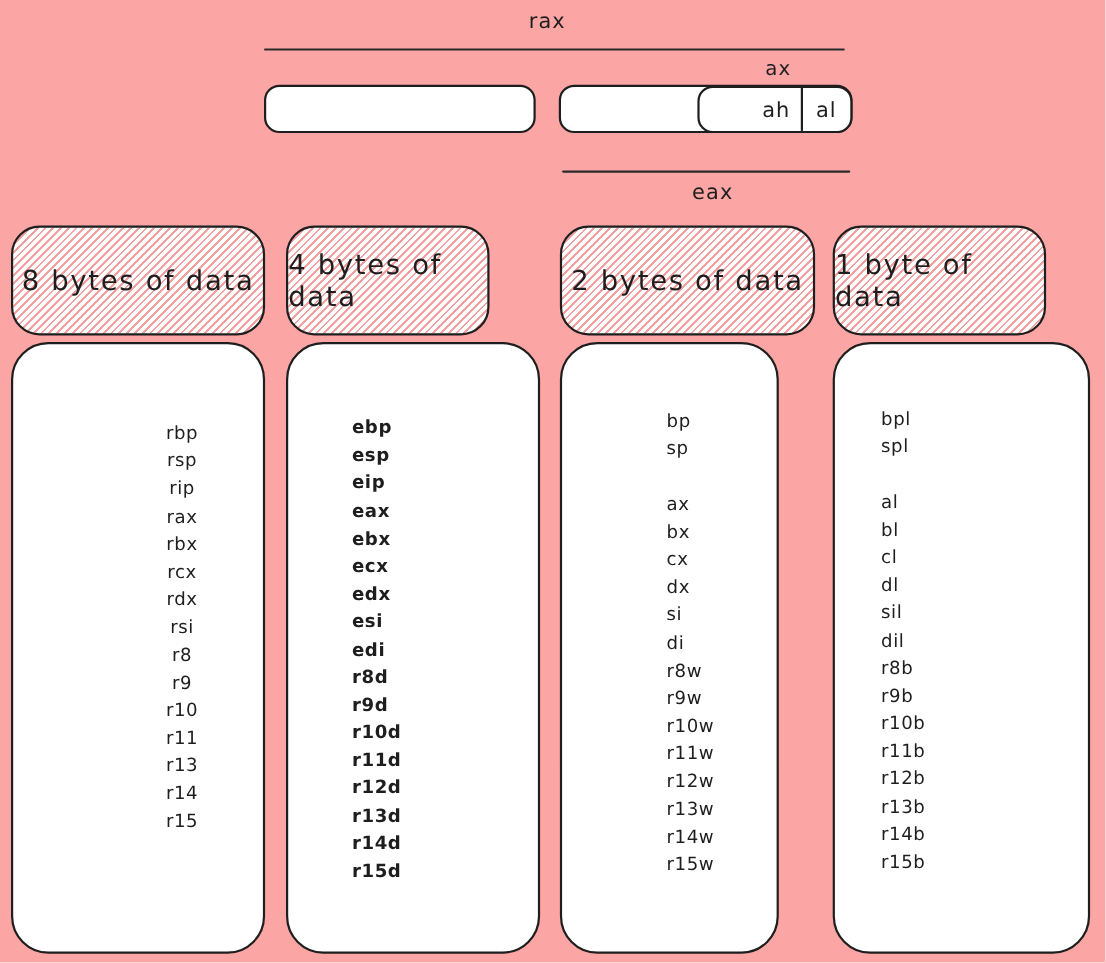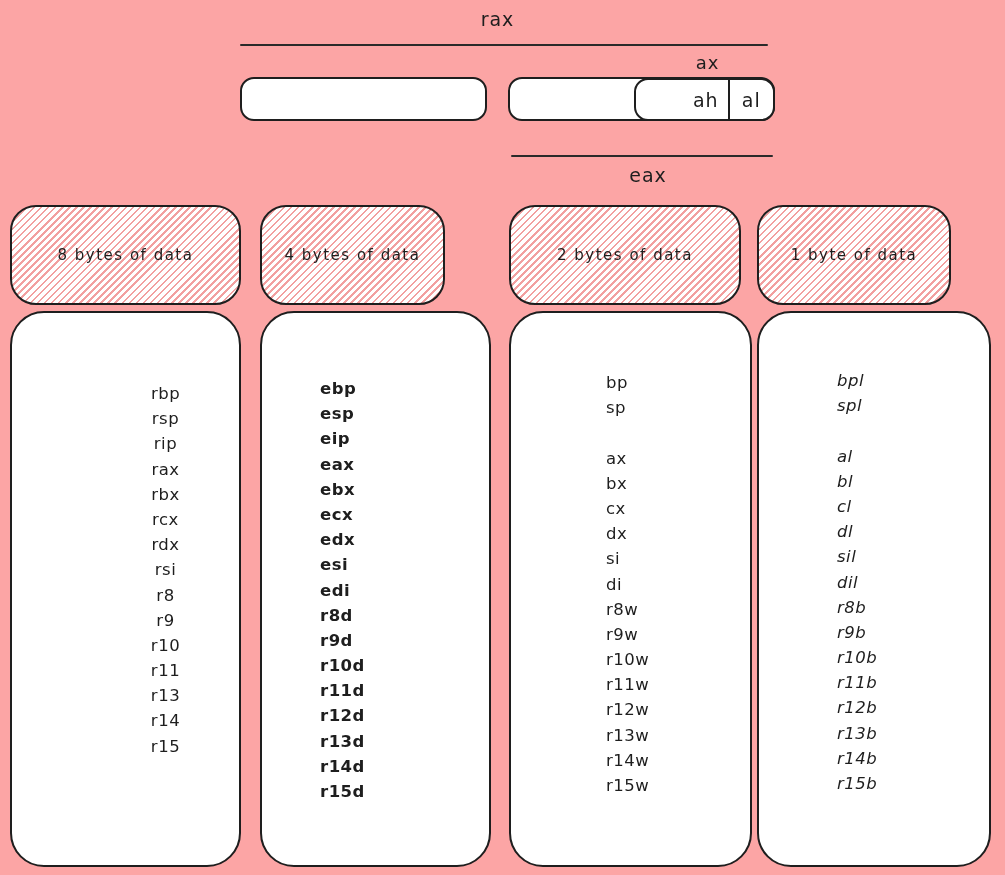--- a/index.html
+++ b/index.html
@@ -76,21 +76,21 @@
         #f2a0a0 1.8px,
         rgba(255,255,255,0) 1.8px,
         rgba(255,255,255,0) 5px
       ),
       #ffffff;
     display: flex;
     align-items: center;
     justify-content: center;
   }
   .col-header .hdr-text {
-    font-size: 15px;
+    font-size: 25px;
     letter-spacing: 1.5px;
     color: #1e1e1e;
     background: transparent;
   }
   
   .col-body {
     position: absolute;
     top: 311px;
     height: 556px;
     border: 2px solid #1e1e1e;
@@ -106,21 +106,21 @@
   }
   .reg-line {
     height: 25.2px;
     line-height: 25.2px;
     white-space: pre;
   }
   
   .col-body[data-register-list="0"] .reg-list { top: 68px; padding-left: 80px; }
   .col-body[data-register-list="1"] .reg-list { top: 63px; padding-left: 58px; font-weight: bold; }
   .col-body[data-register-list="2"] .reg-list { top: 57px; padding-left: 95px; }
-  .col-body[data-register-list="3"] .reg-list { top: 55px; padding-left: 78px; font-style: italic; }
+  .col-body[data-register-list="3"] .reg-list { top: 55px; padding-left: 42px; }
 </style>
 </head>
 <body>
 
 <div class="canvas">
 
   <div class="lbl" style="left:460px; top:8px; width:75px;">rax</div>
 
   <div class="hline" style="left:240px; top:44px; width:528px;"></div>
 
@@ -189,21 +189,21 @@
         <div class="reg-line">r8d</div>
         <div class="reg-line">r9d</div>
         <div class="reg-line">r10d</div>
         <div class="reg-line">r11d</div>
         <div class="reg-line">r12d</div>
         <div class="reg-line">r13d</div>
         <div class="reg-line">r14d</div>
         <div class="reg-line">r15d</div>
       </div>
   </div>
-  <div class="col-body" style="left:509px; width:243px;" data-register-list="2">
+  <div class="col-body" style="left:509px; width:199px;" data-register-list="2">
     <div class="reg-list">
         <div class="reg-line">bp</div>
         <div class="reg-line">sp</div>
         <div class="reg-line"> </div>
         <div class="reg-line">ax</div>
         <div class="reg-line">bx</div>
         <div class="reg-line">cx</div>
         <div class="reg-line">dx</div>
         <div class="reg-line">si</div>
         <div class="reg-line">di</div>

